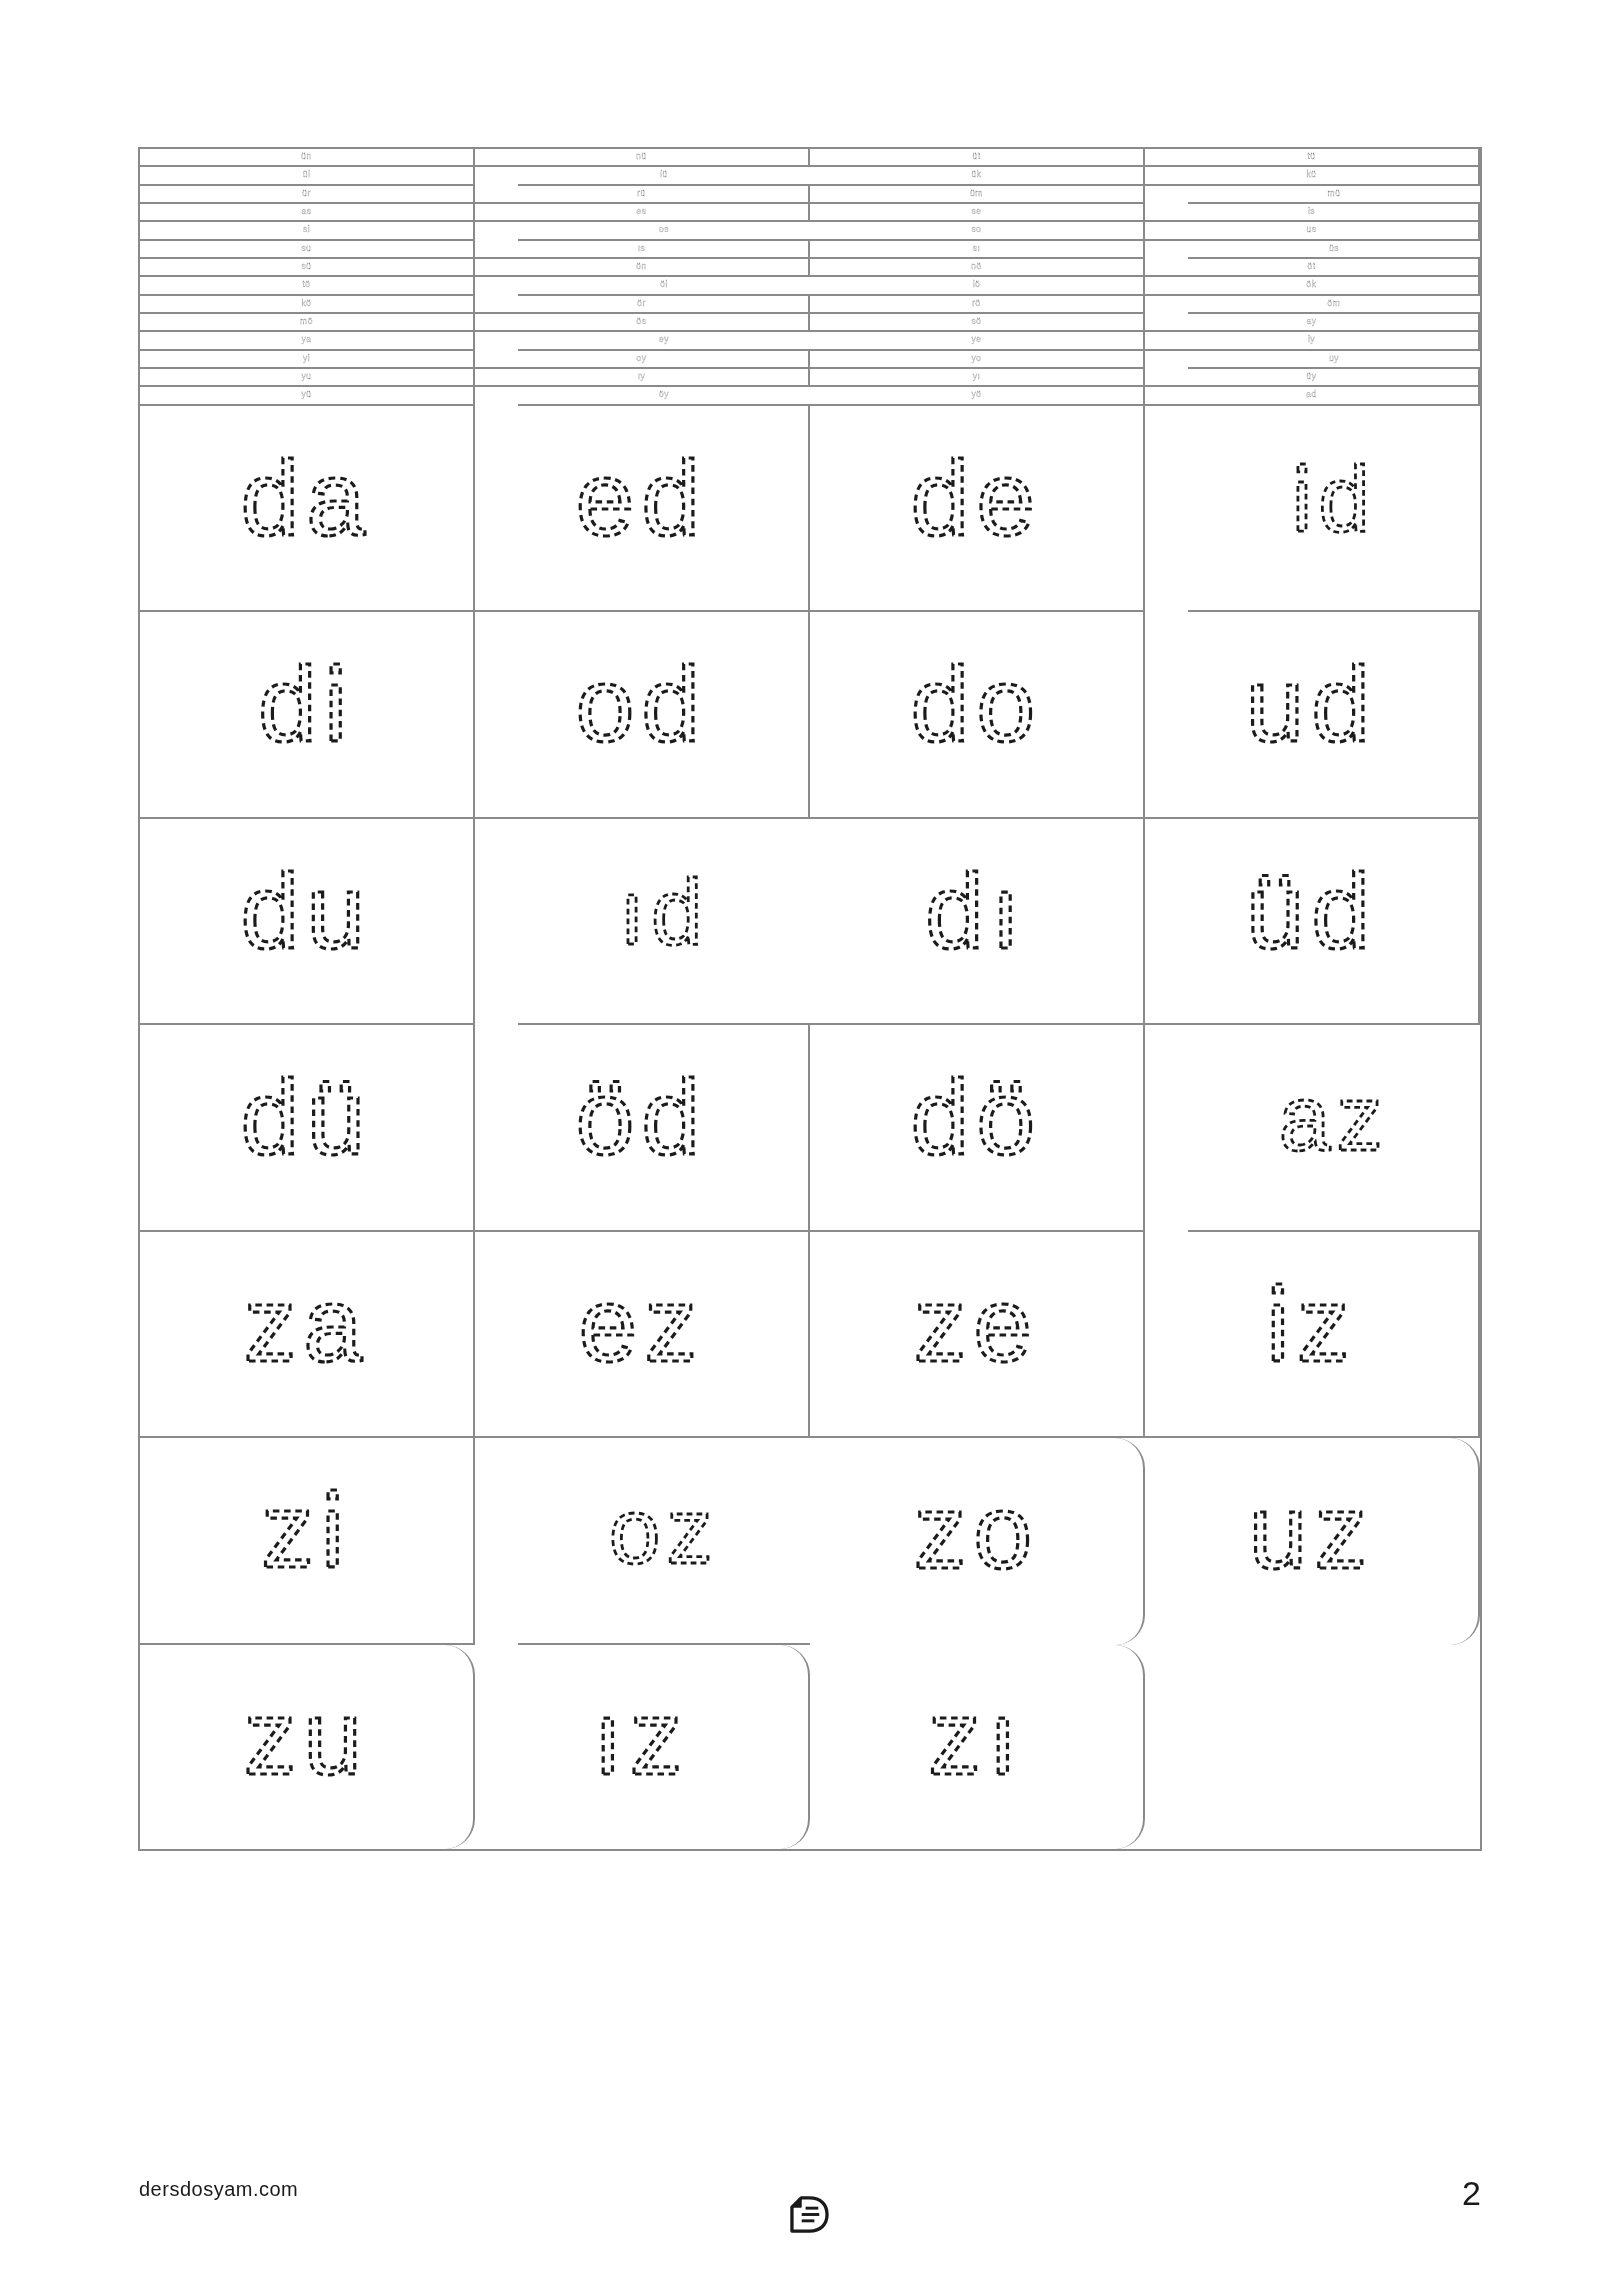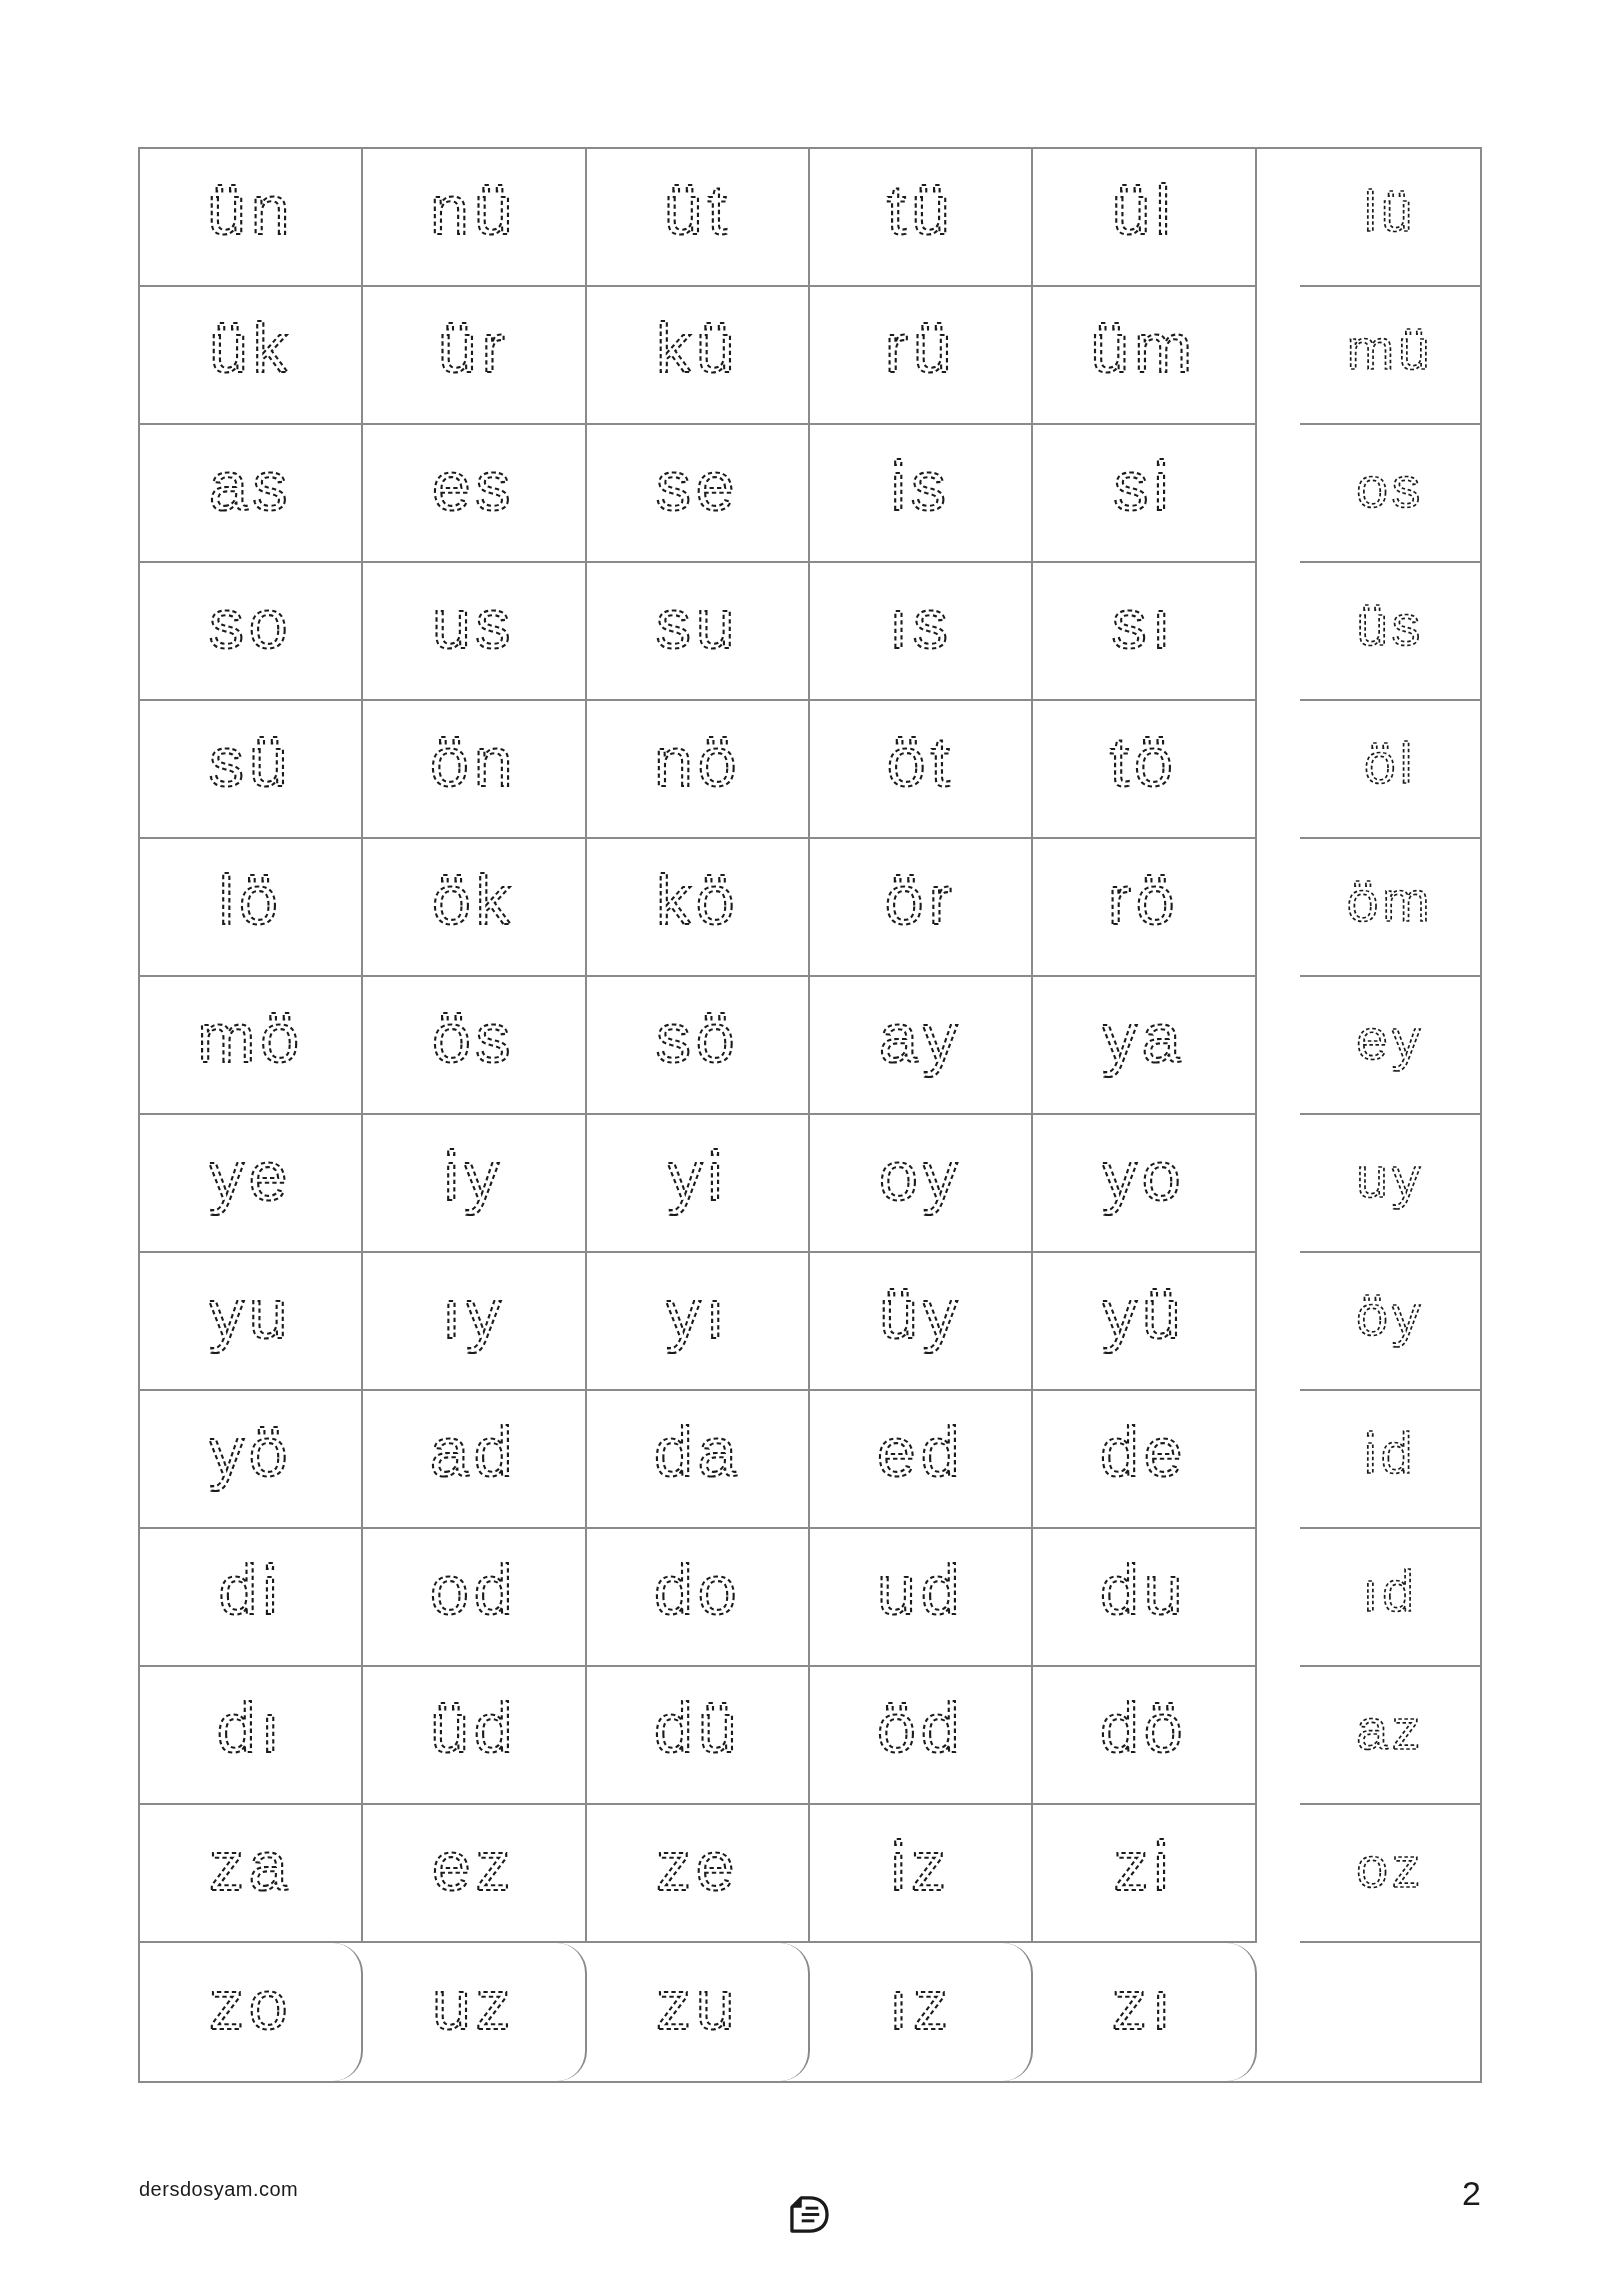--- a/index.html
+++ b/index.html
@@ -13,25 +13,25 @@
     width: 1621px;
     height: 2293px;
     background: #ffffff;
     overflow: hidden;
   }
   .grid {
     position: absolute;
     left: 138px;
     top: 147px;
     width: 1344px;
-    height: 1936px;
+    height: 1704px;
     box-sizing: border-box;
     border: 2px solid #8a8a8a;
     display: grid;
-    grid-template-columns: repeat(6, 1fr);
+    grid-template-columns: repeat(4, 1fr);
     grid-template-rows: repeat(14, 1fr);
   }
   .cell {
     box-sizing: border-box;
     border-right: 2px solid #8a8a8a;
     border-bottom: 2px solid #8a8a8a;
     overflow: hidden;
   }
   .cell:nth-child(6n) { border-right: none; margin-left: 43px; }
   .cell:nth-child(n+79) { border-bottom: none; border-radius: 30px; }
@@ -111,26 +111,26 @@
         </svg>
       </div>
 
     <div class="cell">
         <svg viewBox="0 0 228 140">
           <text x="114" y="88" text-anchor="middle">ük</text>
         </svg>
       </div>
     <div class="cell">
         <svg viewBox="0 0 228 140">
+          <text x="114" y="88" text-anchor="middle">kü</text>
+        </svg>
+      </div>
+    <div class="cell">
+        <svg viewBox="0 0 228 140">
           <text x="114" y="88" text-anchor="middle">ür</text>
-        </svg>
-      </div>
-    <div class="cell">
-        <svg viewBox="0 0 228 140">
-          <text x="114" y="88" text-anchor="middle">kü</text>
         </svg>
       </div>
     <div class="cell">
         <svg viewBox="0 0 228 140">
           <text x="114" y="88" text-anchor="middle">rü</text>
         </svg>
       </div>
     <div class="cell">
         <svg viewBox="0 0 228 140">
           <text x="114" y="88" text-anchor="middle">üm</text>

